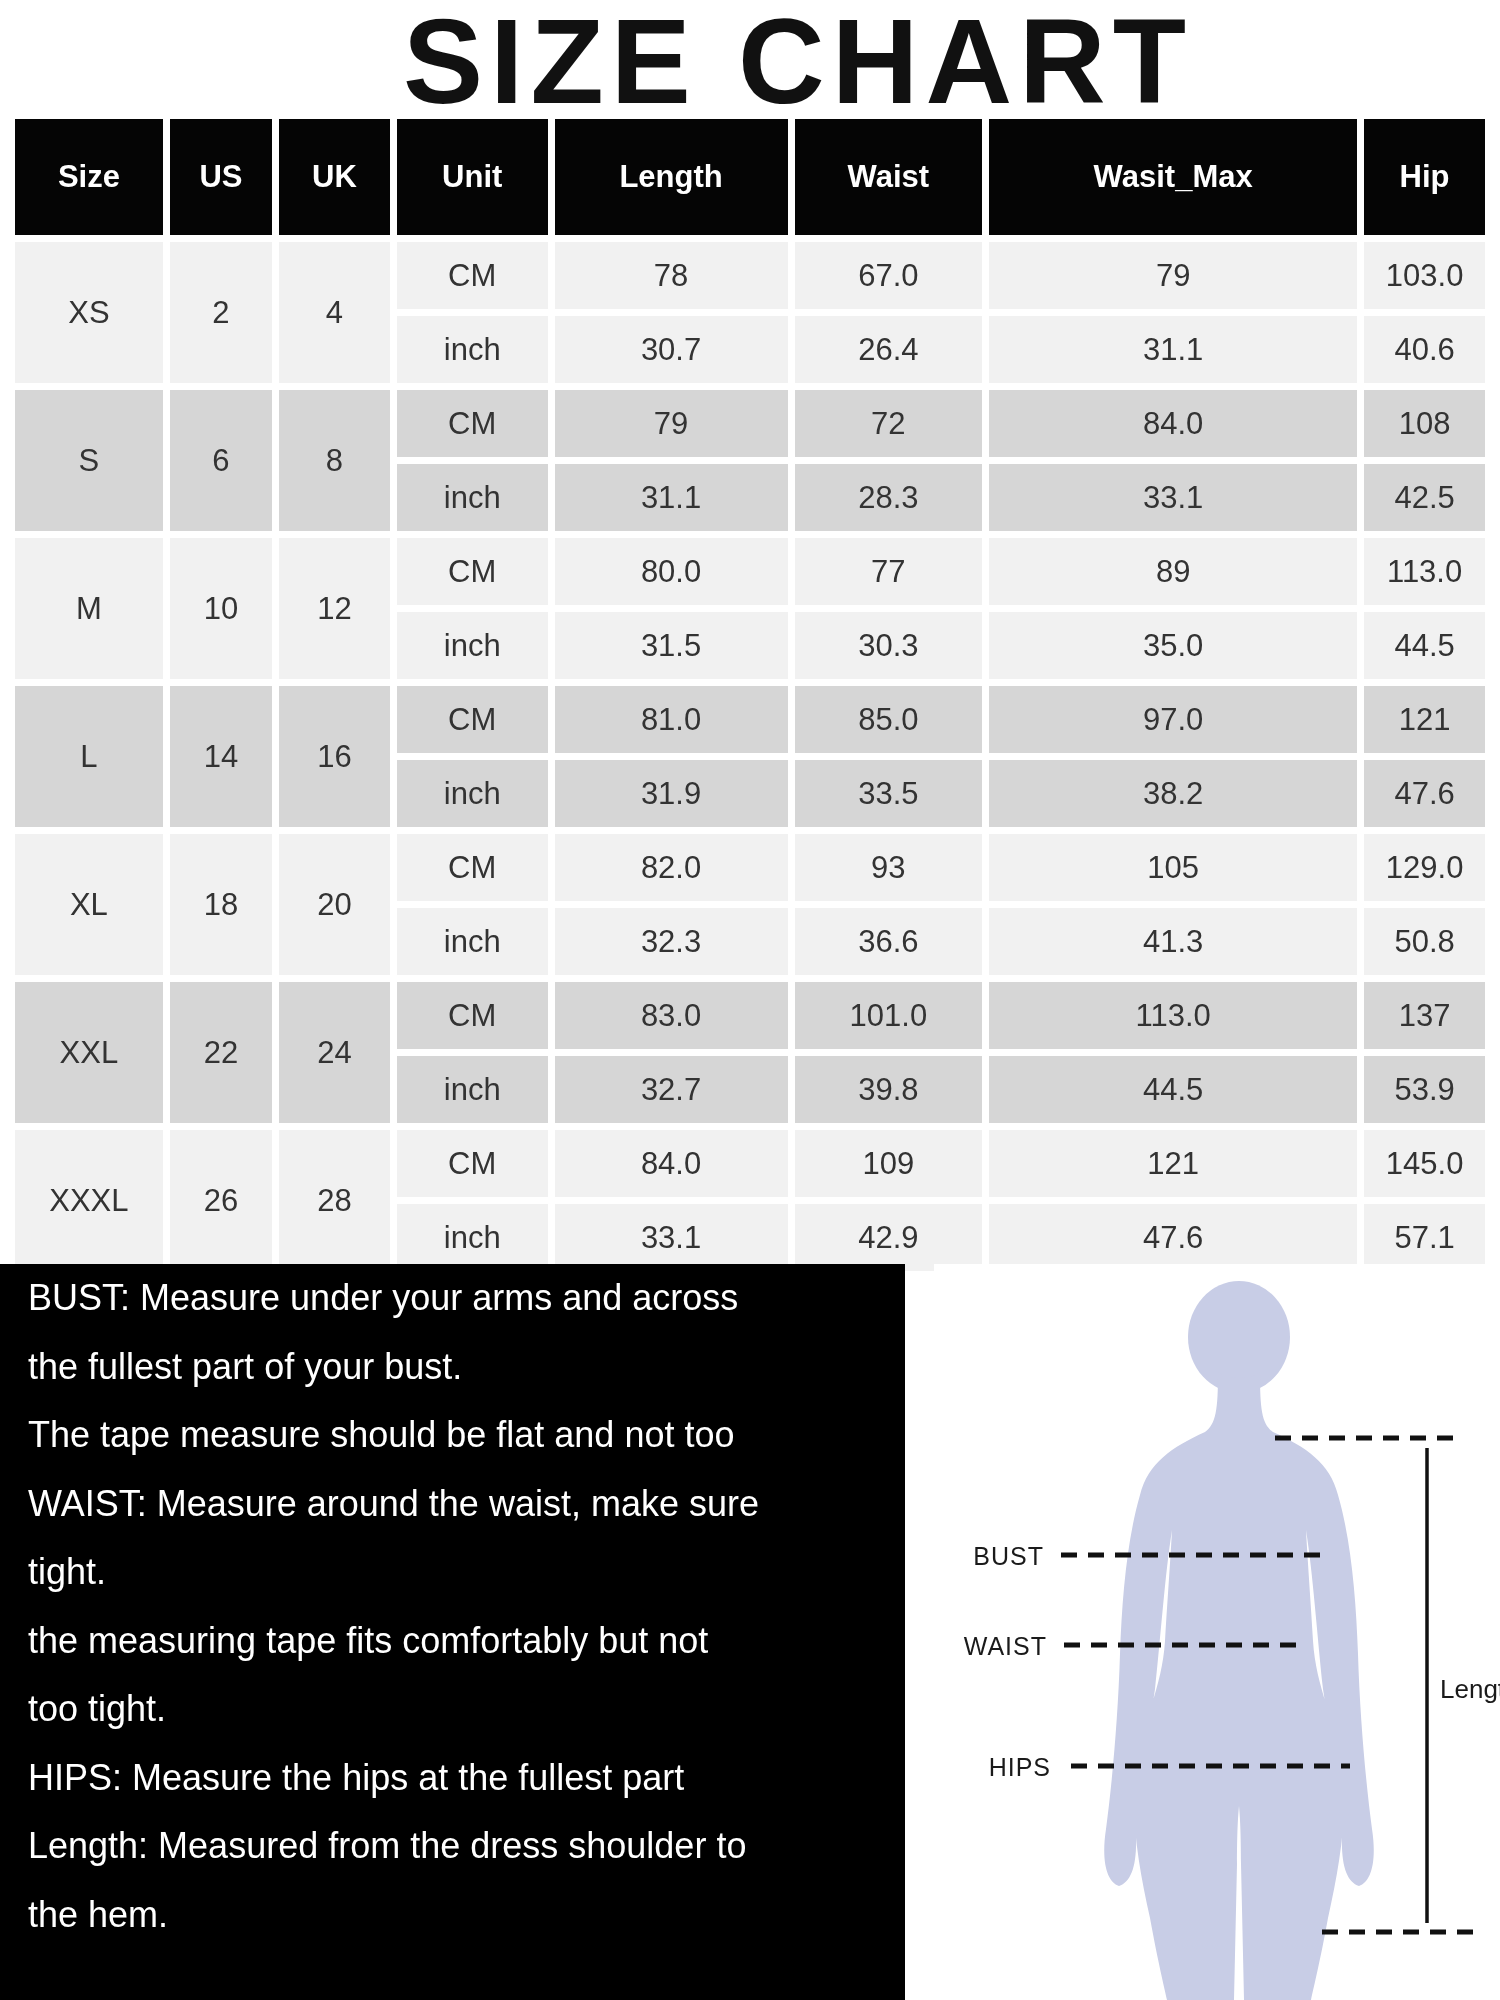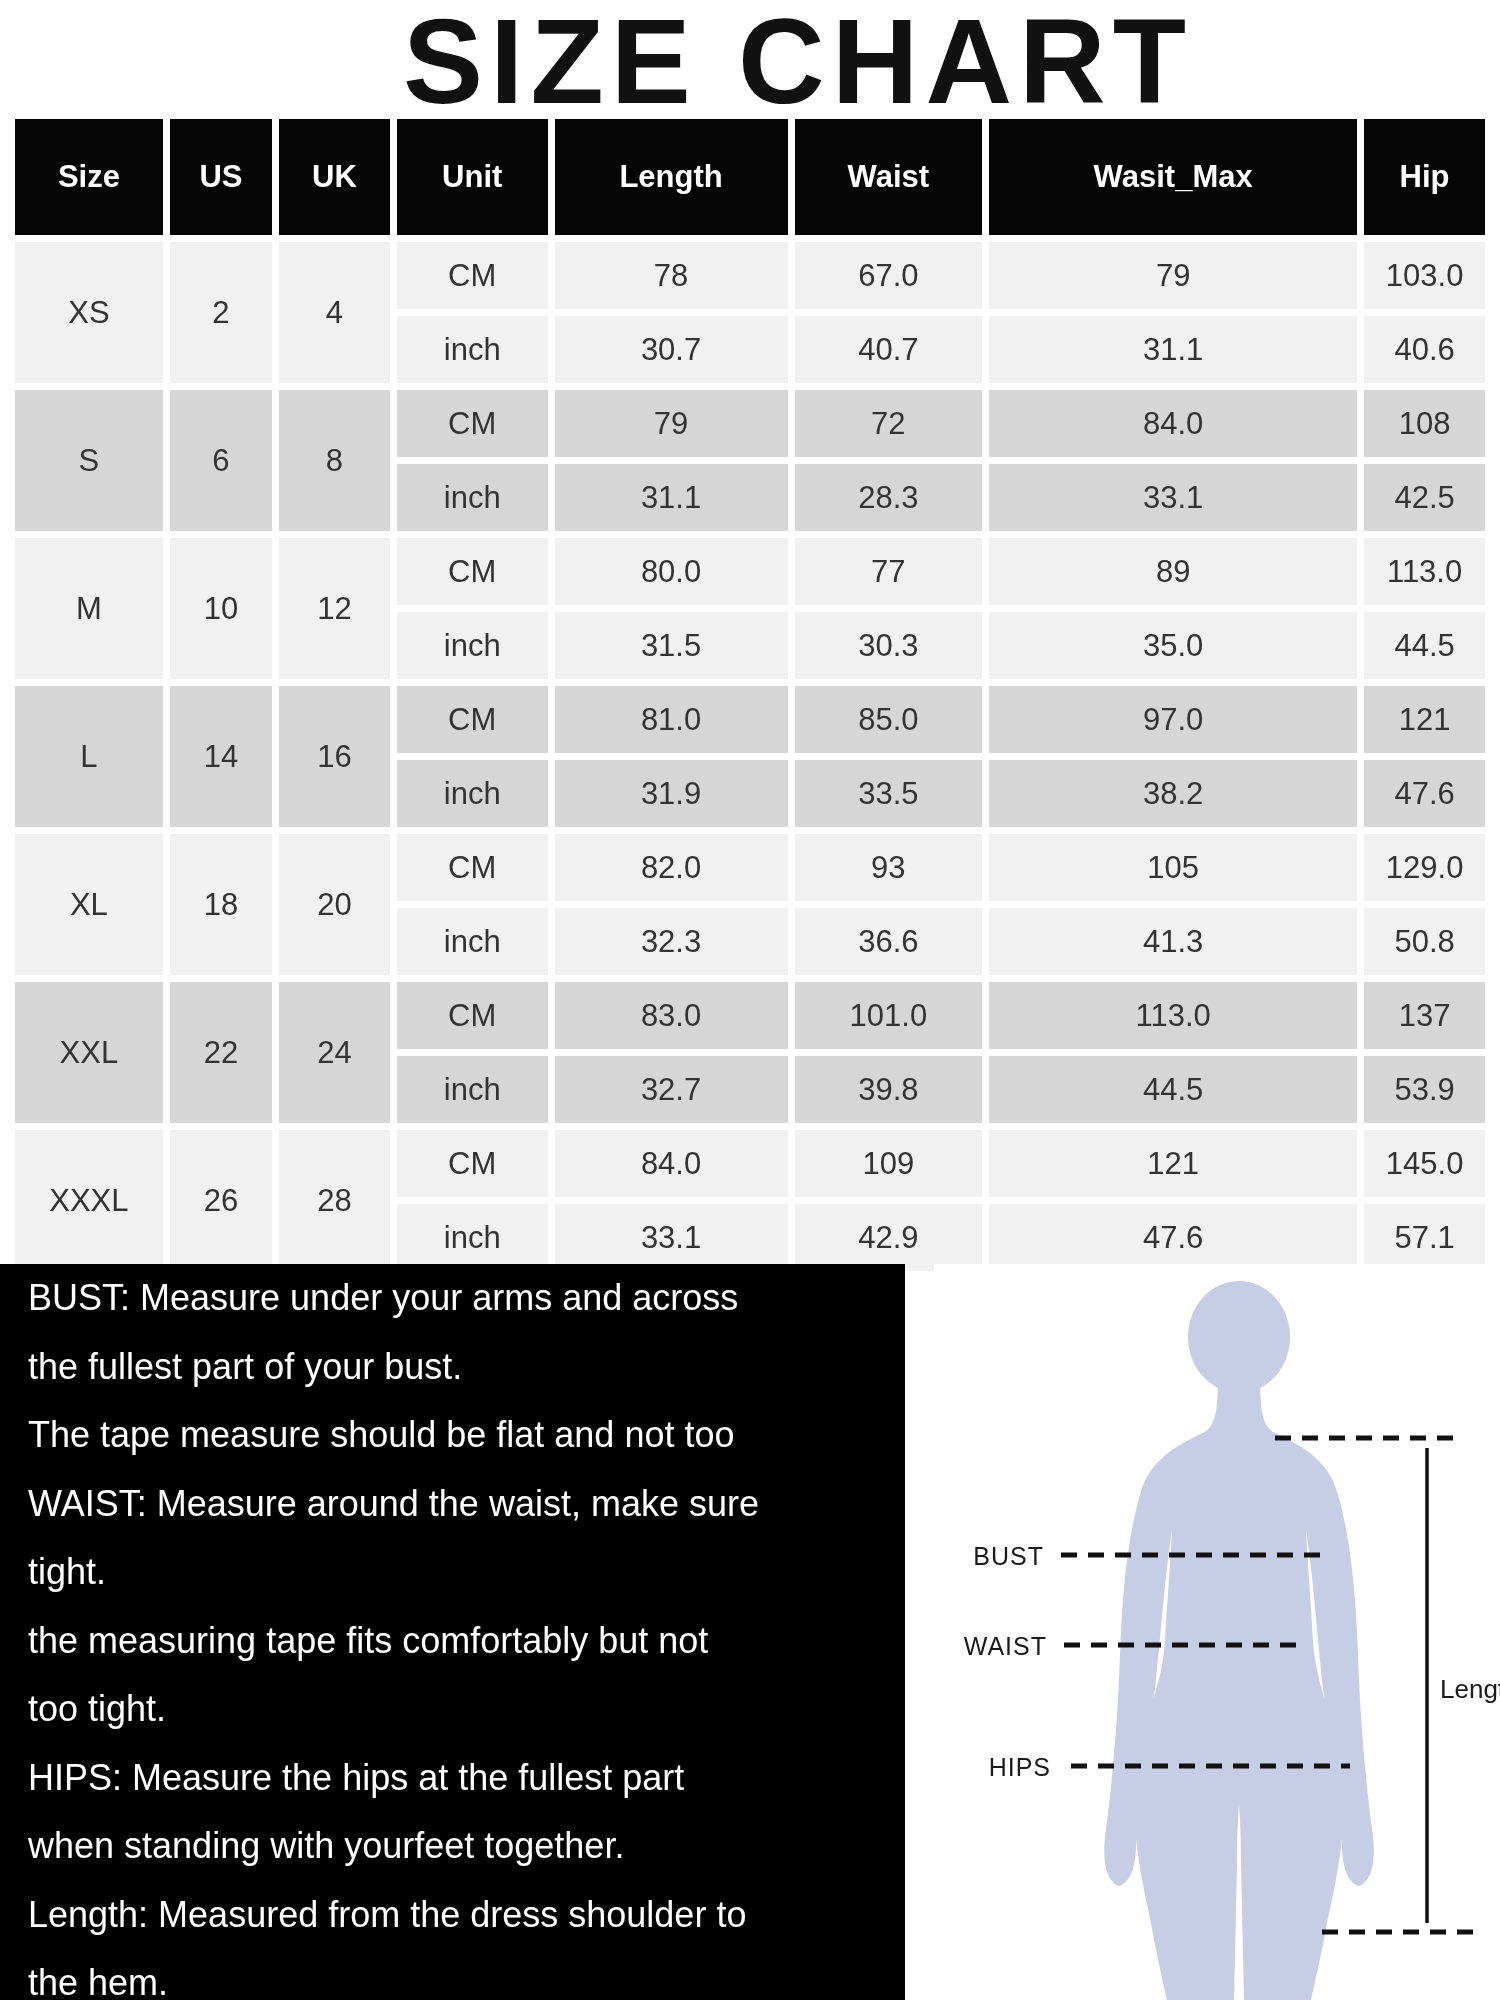--- a/index.html
+++ b/index.html
@@ -72,21 +72,21 @@
     <td class="lt" rowspan="2">4</td>
     <td class="lt">CM</td>
     <td class="lt">78</td>
     <td class="lt">67.0</td>
     <td class="lt">79</td>
     <td class="lt">103.0</td>
   </tr>
   <tr>
     <td class="lt">inch</td>
     <td class="lt">30.7</td>
-    <td class="lt">40.7</td>
+    <td class="lt">26.4</td>
     <td class="lt">31.1</td>
     <td class="lt">40.6</td>
   </tr>
 
   <tr>
     <td class="dk" rowspan="2">S</td>
     <td class="dk" rowspan="2">6</td>
     <td class="dk" rowspan="2">8</td>
     <td class="dk">CM</td>
     <td class="dk">79</td>
@@ -196,21 +196,20 @@
 
 <div class="panel">
   <div class="line">BUST: Measure under your arms and across</div>
   <div class="line">the fullest part of your bust.</div>
   <div class="line">The tape measure should be flat and not too</div>
   <div class="line">WAIST: Measure around the waist, make sure</div>
   <div class="line">tight.</div>
   <div class="line">the measuring tape fits comfortably but not</div>
   <div class="line">too tight.</div>
   <div class="line">HIPS: Measure the hips at the fullest part</div>
-  <div class="line">when standing with yourfeet together.</div>
   <div class="line">Length: Measured from the dress shoulder to</div>
   <div class="line">the hem.</div>
 </div>
 
 <div class="figure-wrap">
   <svg width="595" height="736" viewBox="0 0 595 736">
 
     <ellipse cx="305" cy="73" rx="51" ry="56" fill="#c8cde6"></ellipse>
     <path fill="#c8cde6" d="
       M 284,108

